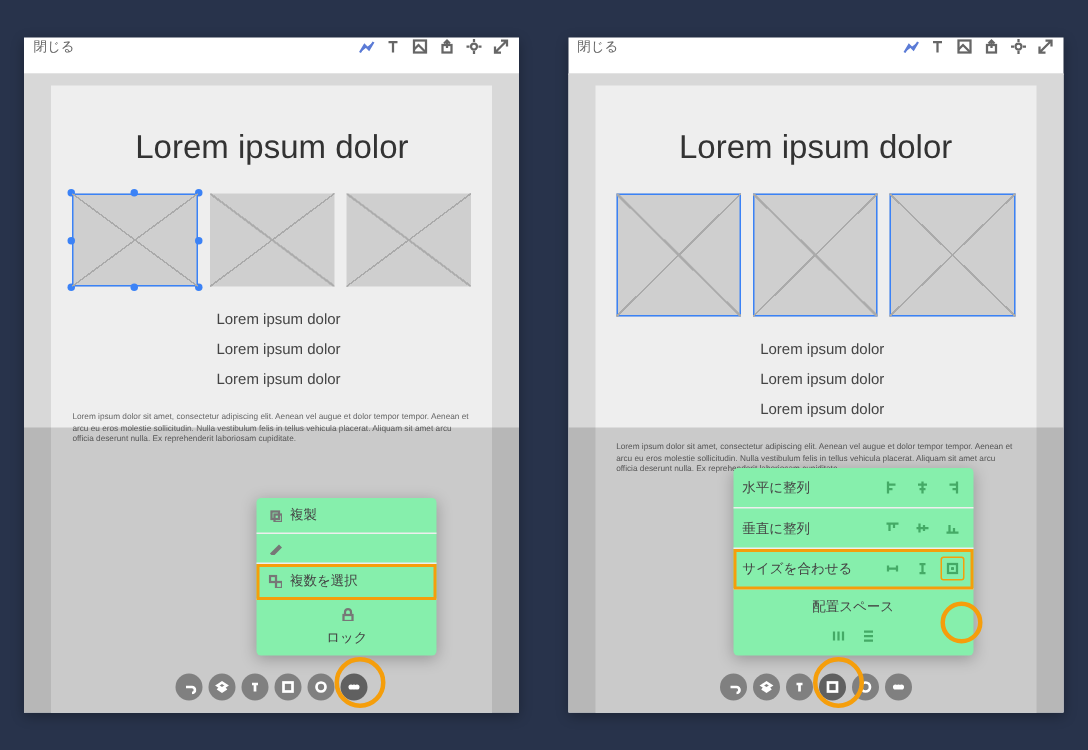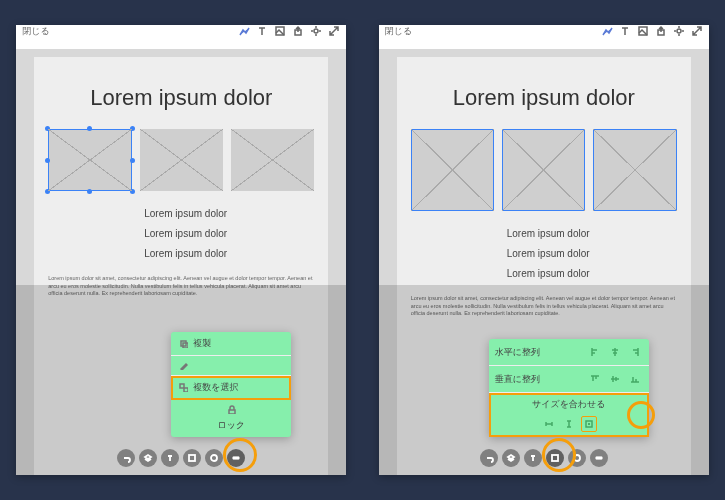--- a/index.html
+++ b/index.html
@@ -360,20 +360,35 @@
               </svg>
             </span>
           <span class="hl">
               <svg>
                 <rect x="2" y="2" width="6" height="6"></rect>
                 <path d="M4 5 H6 M5 4 V6"></path>
               </svg>
             </span>
         </div>
       </div>
+      <div class="ctx-item">
+        <span class="lbl">配置スペース</span>
+        <div class="micons">
+          <span>
+              <svg>
+                <path d="M2 2 V8 M5 2 V8 M8 2 V8"></path>
+              </svg>
+            </span>
+          <span>
+              <svg>
+                <path d="M2 2 H8 M2 5 H8 M2 8 H8"></path>
+              </svg>
+            </span>
+        </div>
+      </div>
     </div>
 
     <div class="bottombar">
       <div class="bbtn">
           <svg>
             <path d="M3 5 H7 A2 2 0 0 1 7 9"></path>
           </svg>
         </div>
       <div class="bbtn">
           <svg>

